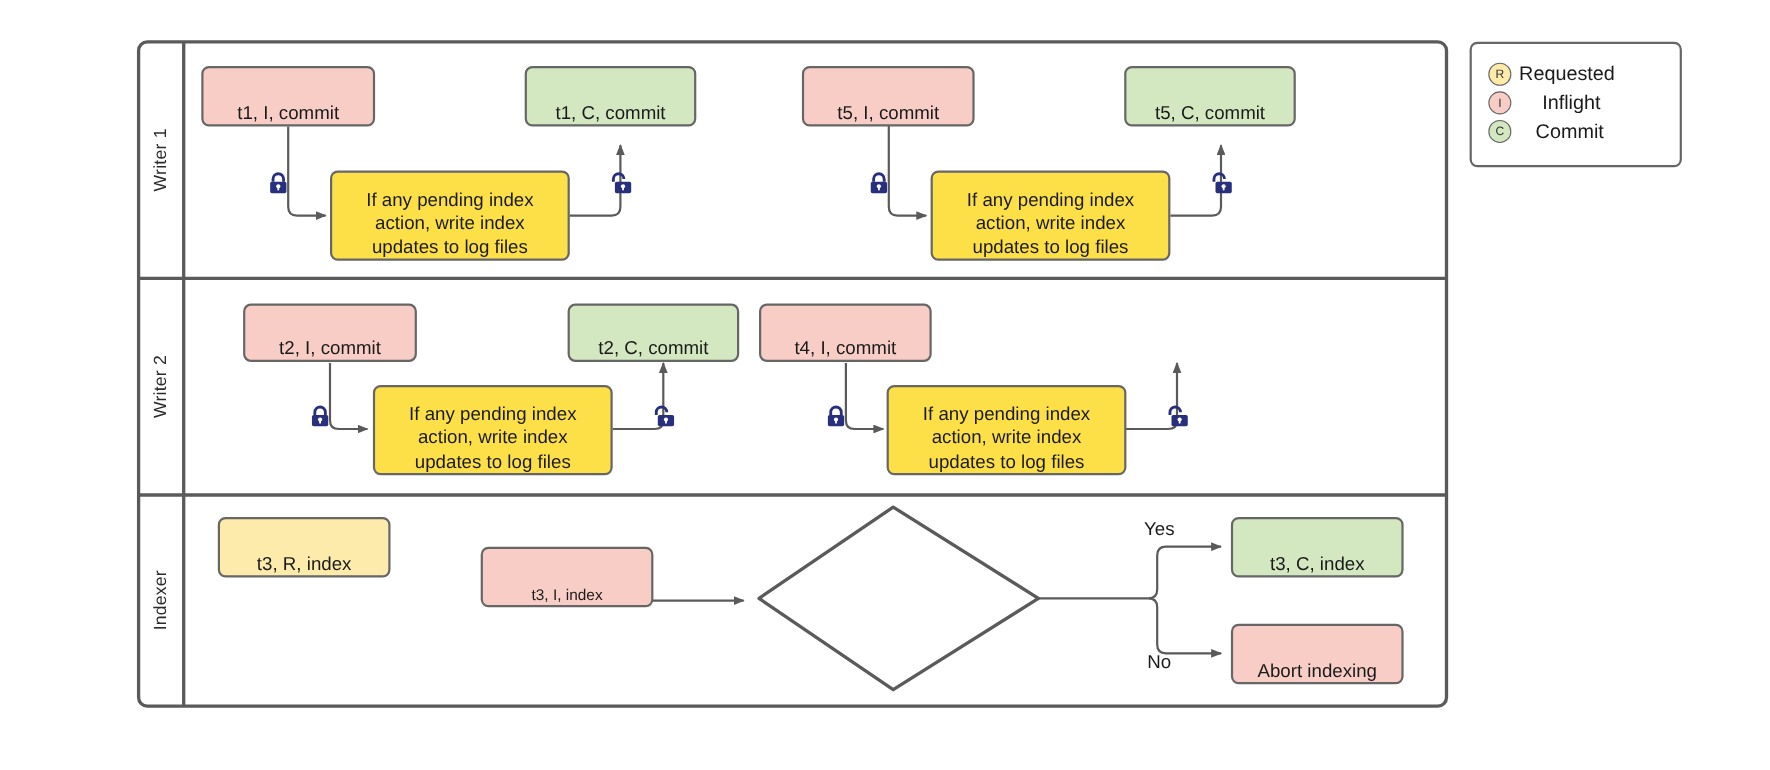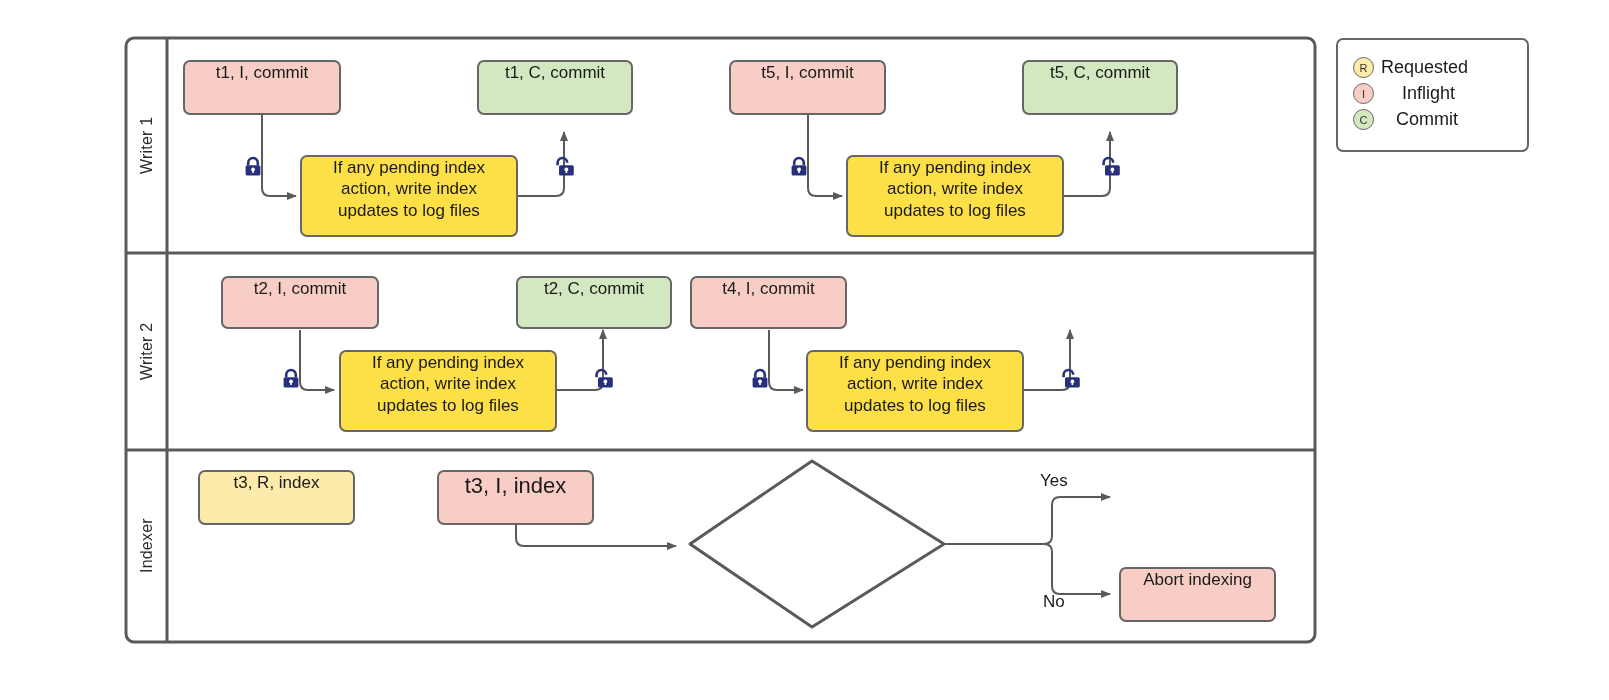--- a/index.html
+++ b/index.html
@@ -4,21 +4,21 @@
 <title>Writer/Indexer Swimlane Diagram</title>
 <style>
   html,body{margin:0;padding:0;background:#ffffff;}
   body{
     width:1609px;height:700px;position:relative;overflow:hidden;
     font-family:"Liberation Sans","DejaVu Sans",sans-serif;
     color:#1a1a1a;
   }
   #stage{position:absolute;left:0;top:0;width:1609px;height:700px;}
   svg.layer{position:absolute;left:0;top:0;width:1609px;height:700px;pointer-events:none;}
-  .node{position:absolute;box-sizing:border-box;display:flex;align-items:flex-start;justify-content:center;
+  .node{position:absolute;box-sizing:border-box;display:flex;align-items:flex-end;justify-content:center;
         text-align:center;border:2px solid #666666;border-radius:7px;line-height:1.26;}
   .node span{display:block;}
   .n-red{background:#f8cdc6;}
   .n-green{background:#d3e8c0;}
   .n-yellow{background:#fdebab;}
   .n-white{background:#fde047;}
   .lane-label{position:absolute;display:flex;align-items:center;justify-content:center;
               writing-mode:vertical-rl;transform:rotate(180deg);font-size:16px;color:#2b2b2b;
               letter-spacing:.2px;}
   .branch-label{position:absolute;font-size:17px;color:#1a1a1a;}
@@ -118,32 +118,35 @@
   <div class="node n-white" style="left:339px;top:350px;width:218px;height:82px;font-size:17px;padding:0 8px;">
     <span>If any pending index action, write index updates to log files</span>
   </div>
   <div class="node n-white" style="left:806px;top:350px;width:218px;height:82px;font-size:17px;padding:0 8px;">
     <span>If any pending index action, write index updates to log files</span>
   </div>
 
   <div class="node n-yellow" style="left:183px;top:470px;width:157px;height:55px;font-size:17px;margin-left:15px;">
     <span>t3, R, index</span>
   </div>
-  <div class="node n-red" style="left:437px;top:470px;width:157px;height:55px;font-size:22px;">
+  <div class="node n-red" style="left:437px;top:497px;width:157px;height:55px;font-size:14px;">
     <span>t3, I, index</span>
   </div>
 
 
   <div class="branch-label" style="left:1040px;top:471px;">
     <span>Yes</span>
   </div>
   <div class="branch-label" style="left:1043px;top:592px;">
     <span>No</span>
   </div>
 
+  <div class="node n-green" style="left:1119px;top:470px;width:157px;height:55px;font-size:17px;">
+    <span>t3, C, index</span>
+  </div>
   <div class="node n-red" style="left:1119px;top:567px;width:157px;height:55px;font-size:17px;">
     <span>Abort indexing</span>
   </div>
 
   <div class="lock" style="left:242px;top:156px;">
     <svg viewBox="0 0 22 22" width="22" height="22">
         <path d="M6.2,9.2 v-2.4 a4.8,4.8 0 0 1 9.6,0 v2.4" fill="none" stroke="#28307e" stroke-width="2.6"></path>
         <rect x="3.6" y="9.2" width="14.8" height="10.4" rx="1.6" fill="#28307e"></rect>
         <circle cx="11" cy="13.4" r="1.9" fill="#ffffff"></circle>
         <rect x="10.2" y="13.6" width="1.6" height="3.4" fill="#ffffff"></rect>

